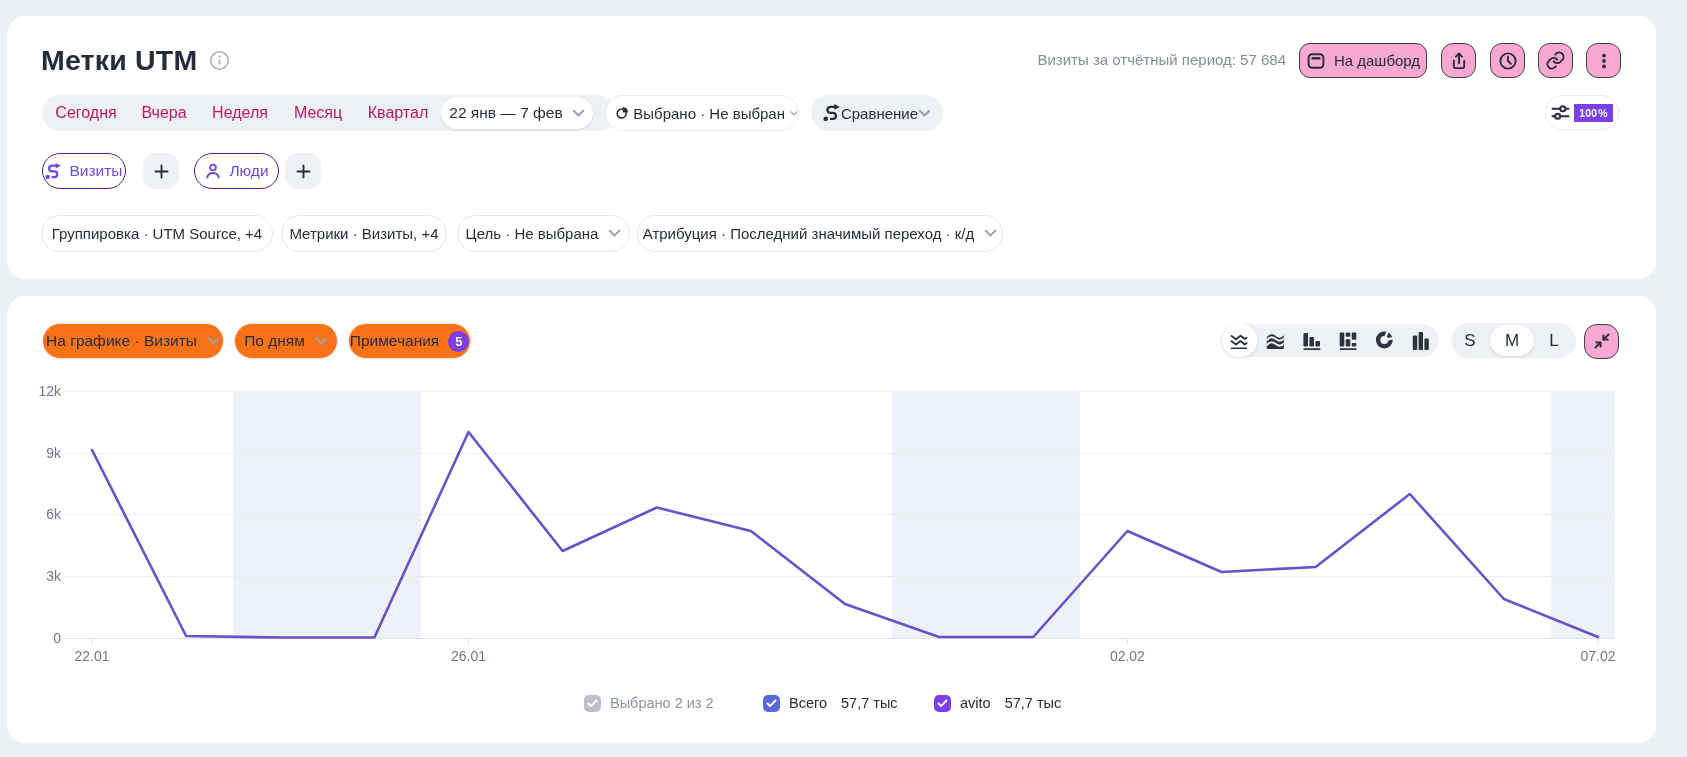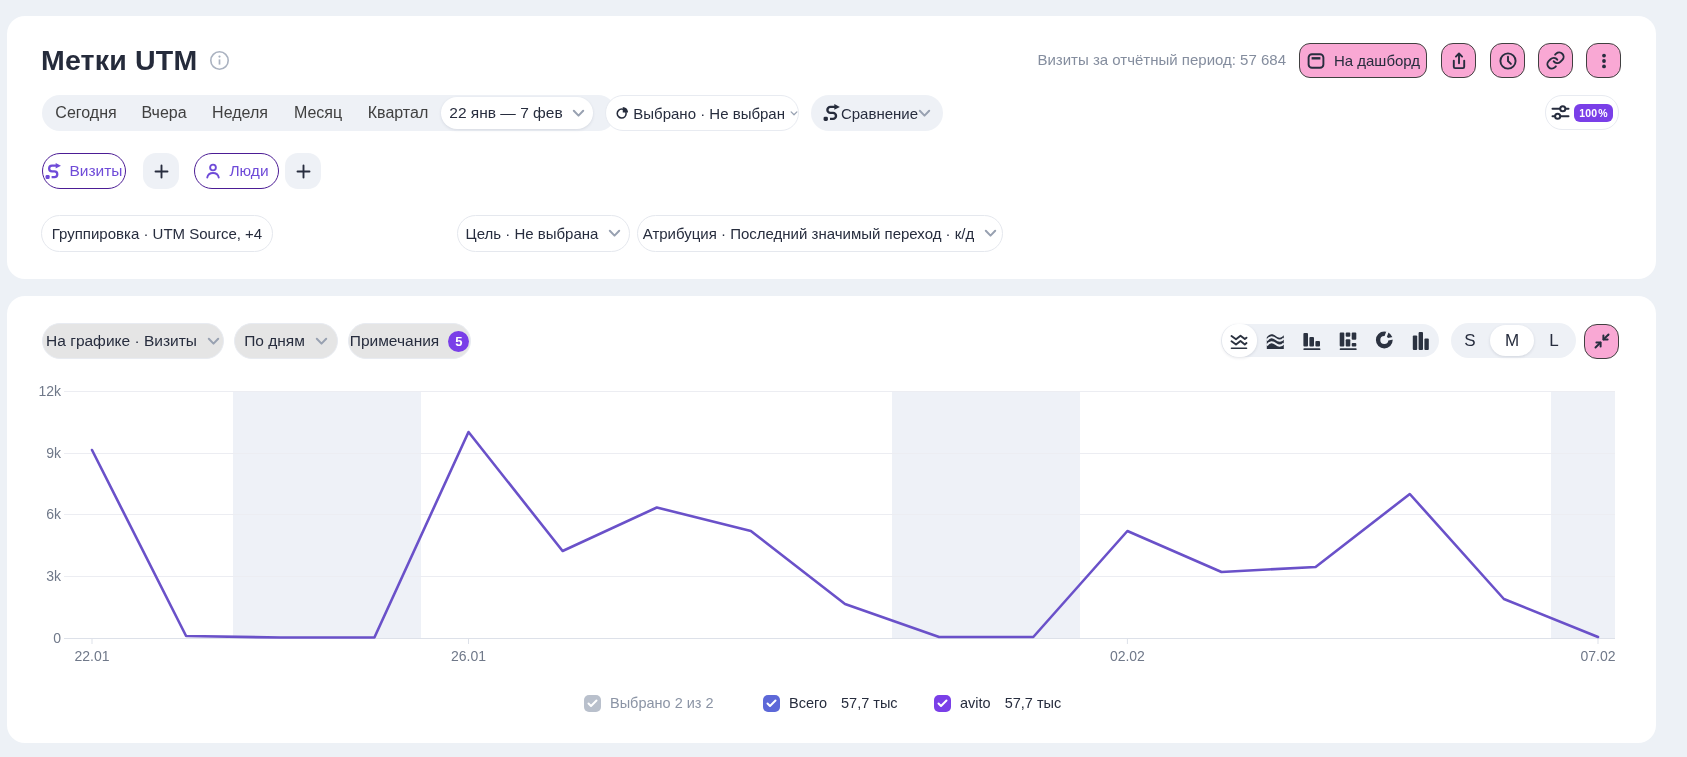--- a/index.html
+++ b/index.html
@@ -10,25 +10,25 @@
 #card1{top:16px;height:263px}
 #card2{top:296px;height:447px}
 .abs{position:absolute}
 .pill{position:absolute;display:flex;align-items:center;justify-content:center;border-radius:18px;font-size:15.5px;color:#272d3e;background:#fff;white-space:nowrap}
 .bord{border:1px solid #e8ebf1}
 .grayp{background:#eef1f6}
 .title{position:absolute;left:34px;top:28px;font-size:28.5px;font-weight:700;color:#252b3b;letter-spacing:.2px;display:flex;align-items:center;gap:12px}
 .note{position:absolute;top:35px;font-size:15px;color:#848d9e}
 .iconbtn{position:absolute;top:27px;width:35px;height:35px;border:1px solid #404040;border-radius:12px;background:#f9a8d4;display:flex;align-items:center;justify-content:center;white-space:nowrap}
 .tabs{position:absolute;left:35px;top:79px;width:574px;height:36px;background:#eef1f6;border-radius:18px}
-.tab{position:absolute;top:79px;height:36px;display:flex;align-items:center;transform:translateX(-50%);font-size:16px;color:#404040}
+.tab{position:absolute;top:79px;height:36px;display:flex;align-items:center;transform:translateX(-50%);font-size:16px;color:#be185d}
 .chip{position:absolute;top:137px;height:36px;display:flex;align-items:center;justify-content:center;background:#fff;border:1px solid #4c1d95;border-radius:18px;color:#6f4bd8;font-size:15.5px;gap:7px}
 .plus{position:absolute;top:137px;width:36px;height:36px;background:#eef1f6;border-radius:13px;display:flex;align-items:center;justify-content:center}
 .drop{position:absolute;top:199px;height:37px;display:flex;align-items:center;justify-content:center;background:#fff;border:1px solid #e5e8ee;border-radius:19px;font-size:15px;color:#272d3e;white-space:nowrap}
-.ctrl{position:absolute;top:27px;height:36px;display:flex;align-items:center;justify-content:center;background:#e5e5e5;border:1px solid #e8ebf1;border-radius:18px;font-size:15.5px;color:#272d3e;white-space:nowrap}
+.ctrl{position:absolute;top:27px;height:36px;display:flex;align-items:center;justify-content:center;background:#f97316;border:1px solid #e8ebf1;border-radius:18px;font-size:15.5px;color:#272d3e;white-space:nowrap}
 .legend{position:absolute;top:395px;height:24px;display:flex;align-items:center;font-size:14.5px}
 .cbx{width:17px;height:17px;border-radius:5px;display:flex;align-items:center;justify-content:center;margin-right:9px}
 </style>
 </head>
 <body>
 
 <div class="card" id="card1">
   <div class="title">Метки UTM
     <svg width="21" height="21" viewBox="0 0 21 21">
         <circle cx="10.5" cy="10.5" r="8.7" fill="none" stroke="#aab2c0" stroke-width="1.6"></circle>
@@ -104,21 +104,21 @@
         <path d="M1.8 1.8 6.5 6.6l4.7-4.8" fill="none" stroke="#98a1b1" stroke-width="2" stroke-linecap="round" stroke-linejoin="round"></path>
       </svg>
   </div>
   <div class="pill bord" style="left:1538px;top:79px;width:74px;height:35px;border-radius:17px;gap:4px">
     <svg width="19" height="19" viewBox="0 0 20 20" fill="none" stroke="#272d3e" stroke-width="2.1" stroke-linecap="round">
         <line x1="1.6" y1="6.1" x2="18.4" y2="6.1"></line>
         <line x1="1.6" y1="13.9" x2="18.4" y2="13.9"></line>
         <circle cx="12.4" cy="6.1" r="2.7" fill="#fff"></circle>
         <circle cx="7" cy="13.9" r="2.7" fill="#fff"></circle>
       </svg>
-    <span style="background:#7a3fe8;color:#fff;font-size:10.5px;font-weight:700;border-radius:6px;padding:3px 5px;letter-spacing:.2px">100 %</span>
+    <span style="background:#7a3fe8;color:#fff;font-size:10.5px;font-weight:700;border-radius:0;padding:3px 5px;letter-spacing:.2px">100 %</span>
   </div>
 
   <div class="chip" style="left:35px;width:84px">
     <svg width="17" height="17" viewBox="0 0 18 18" fill="none">
         <rect x="0.6" y="12.7" width="4.3" height="4.3" rx="1.4" fill="#6f4bd8"></rect>
         <path d="M7 14.9h3a3 3 0 0 0 0-6H7.4a3 3 0 0 1 0-6H12" stroke="#6f4bd8" stroke-width="2.4"></path>
         <path d="M11.3 0 16.9 2.9 11.3 5.8Z" fill="#6f4bd8"></path>
       </svg>
     <span>Визиты</span>
   </div>
@@ -136,20 +136,21 @@
     <span>Люди</span>
   </div>
   <div class="plus" style="left:278px">
     <svg width="15" height="15" viewBox="0 0 16 16" stroke="#272d3e" stroke-width="2" stroke-linecap="round">
         <line x1="8" y1="1.6" x2="8" y2="14.4"></line>
         <line x1="1.6" y1="8" x2="14.4" y2="8"></line>
       </svg>
   </div>
 
   <div class="drop" style="left:34px;width:232px">Группировка · UTM Source, +4</div>
+  <div class="drop" style="left:274px;width:166px">Метрики · Визиты, +4</div>
   <div class="drop" style="left:630px;width:366px;gap:10px">Атрибуция · Последний значимый переход · к/д
     <svg width="13" height="9" viewBox="0 0 13 9">
         <path d="M1.8 1.8 6.5 6.6l4.7-4.8" fill="none" stroke="#98a1b1" stroke-width="2" stroke-linecap="round" stroke-linejoin="round"></path>
       </svg>
   </div>
   <div class="drop" style="left:450px;width:173px;gap:10px">Цель · Не выбрана
     <svg width="13" height="9" viewBox="0 0 13 9">
         <path d="M1.8 1.8 6.5 6.6l4.7-4.8" fill="none" stroke="#98a1b1" stroke-width="2" stroke-linecap="round" stroke-linejoin="round"></path>
       </svg>
   </div>

